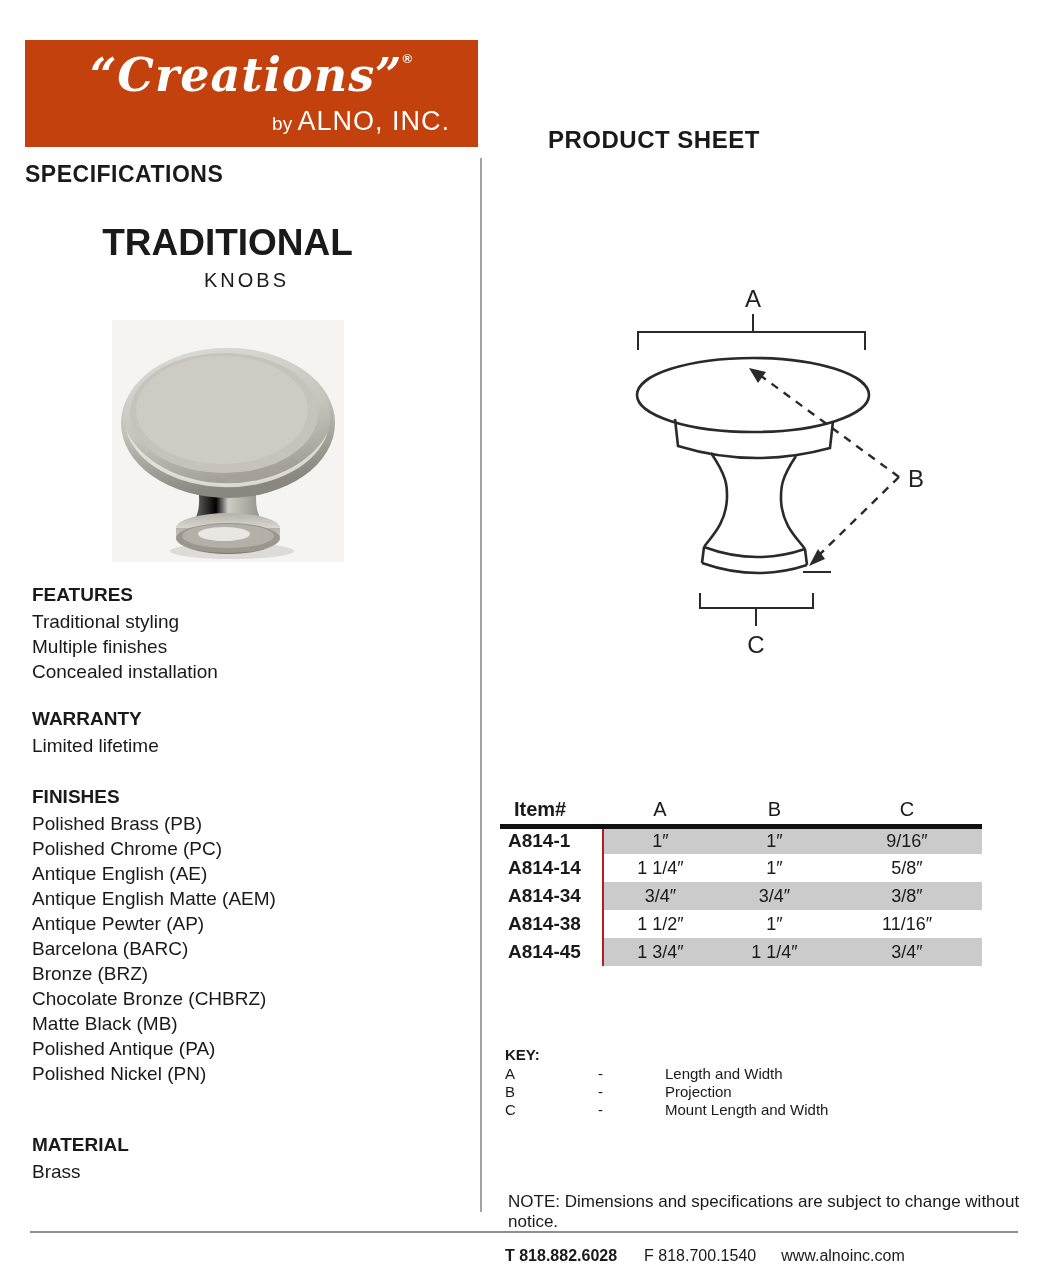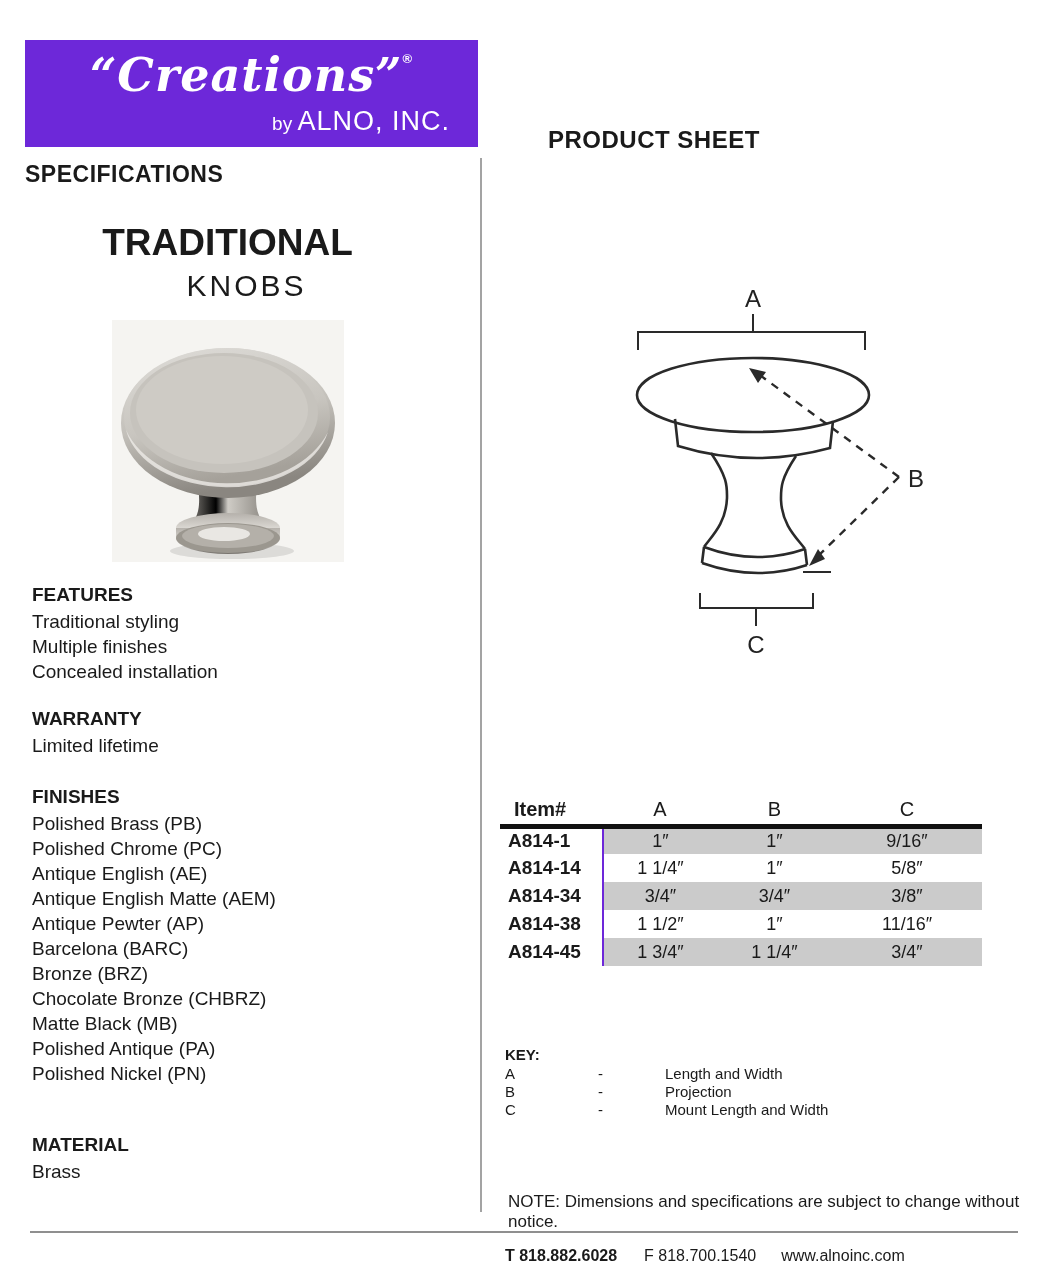--- a/index.html
+++ b/index.html
@@ -2,37 +2,37 @@
 <html><head>
 <meta charset="utf-8">
 <style>
   * { margin:0; padding:0; box-sizing:border-box; }
   html,body { background:#ffffff; }
   body { font-family:"Liberation Sans", sans-serif; color:#1a1a1a; }
   .page { position:relative; width:1050px; height:1280px; background:#ffffff; overflow:hidden; }
 
   
   .logo-box { position:absolute; left:25px; top:40px; width:453px; height:107px;
-              background:#6d28d9; color:#ffffff; }
+              background:#c2410c; color:#ffffff; }
   .logo-script { position:absolute; left:0; top:8px; width:100%; text-align:center;
                  font-family:"DejaVu Serif", serif; font-style:italic; font-weight:bold;
                  font-size:46px; letter-spacing:1px; }
   .logo-reg { font-size:13px; vertical-align:28px; font-style:normal; font-family:"Liberation Sans",sans-serif; }
   .logo-byline { position:absolute; right:28px; bottom:10px; font-size:19px; }
   .logo-byline .byline-name { font-size:27px; letter-spacing:1px; font-family:"Liberation Sans",sans-serif; }
 
   .product-sheet { position:absolute; left:548px; top:126px; font-size:24px; font-weight:bold; letter-spacing:0.5px; }
   .specifications { position:absolute; left:25px; top:161px; font-size:23px; font-weight:bold; letter-spacing:0.5px; }
 
   .v-divider { position:absolute; left:480px; top:158px; width:2px; height:1054px; background:#a3a3a3; }
 
   
   .title-wrap { position:absolute; left:0; top:222px; width:455px; text-align:center; }
   .title { font-size:37px; font-weight:bold; letter-spacing:0px; }
-  .subtitle { font-size:30px; letter-spacing:3px; margin-top:5px;padding-left:38px; }
+  .subtitle { font-size:20px; letter-spacing:3px; margin-top:5px;padding-left:38px; }
 
   .photo { position:absolute; left:112px; top:320px; width:232px; height:242px; }
 
   .sec { position:absolute; left:32px; width:430px; }
   .sec-h { font-size:19px; font-weight:bold; margin-bottom:3px; }
   .sec ul { list-style:none; }
   .sec li { font-size:19px; line-height:25px; }
   .sec-features { top:584px; }
   .sec-warranty  { top:708px; }
   .sec-finishes  { top:786px; }
@@ -42,21 +42,21 @@
   .diagram { position:absolute; left:575px; top:275px; width:400px; height:390px; }
   .diagram text { font-family:"Liberation Sans",sans-serif; font-size:24px; fill:#222222; }
 
   
   .dims { position:absolute; left:500px; top:796px; border-collapse:collapse; table-layout:fixed; }
   .dims th { font-weight:normal; font-size:20px; height:30px; vertical-align:middle; text-align:center;
              border-bottom:5px solid #111111; }
   .dims th.h-item { font-weight:bold; text-align:left; padding-left:14px; }
   .dims td { height:28px; vertical-align:middle; text-align:center; font-size:18px; }
   .dims td.item { font-weight:bold; font-size:19px; text-align:left; padding-left:8px;
-                  background:#ffffff; border-right:2px solid #6d28d9; }
+                  background:#ffffff; border-right:2px solid #b91c1c; }
   .dims tr.stripe td:not(.item) { background:#cbcbcb; }
   .col-item{width:103px;} .col-a{width:114px;} .col-b{width:115px;} .col-c{width:150px;}
 
   
   .key { position:absolute; left:505px; top:1046px; font-size:15px; }
   .key-h { font-weight:bold; font-size:15px; margin-bottom:2px; }
   .key-row { display:grid; grid-template-columns:93px 67px auto; line-height:18px; }
 
   .note { position:absolute; left:508px; top:1192px; font-size:17px; }
 

